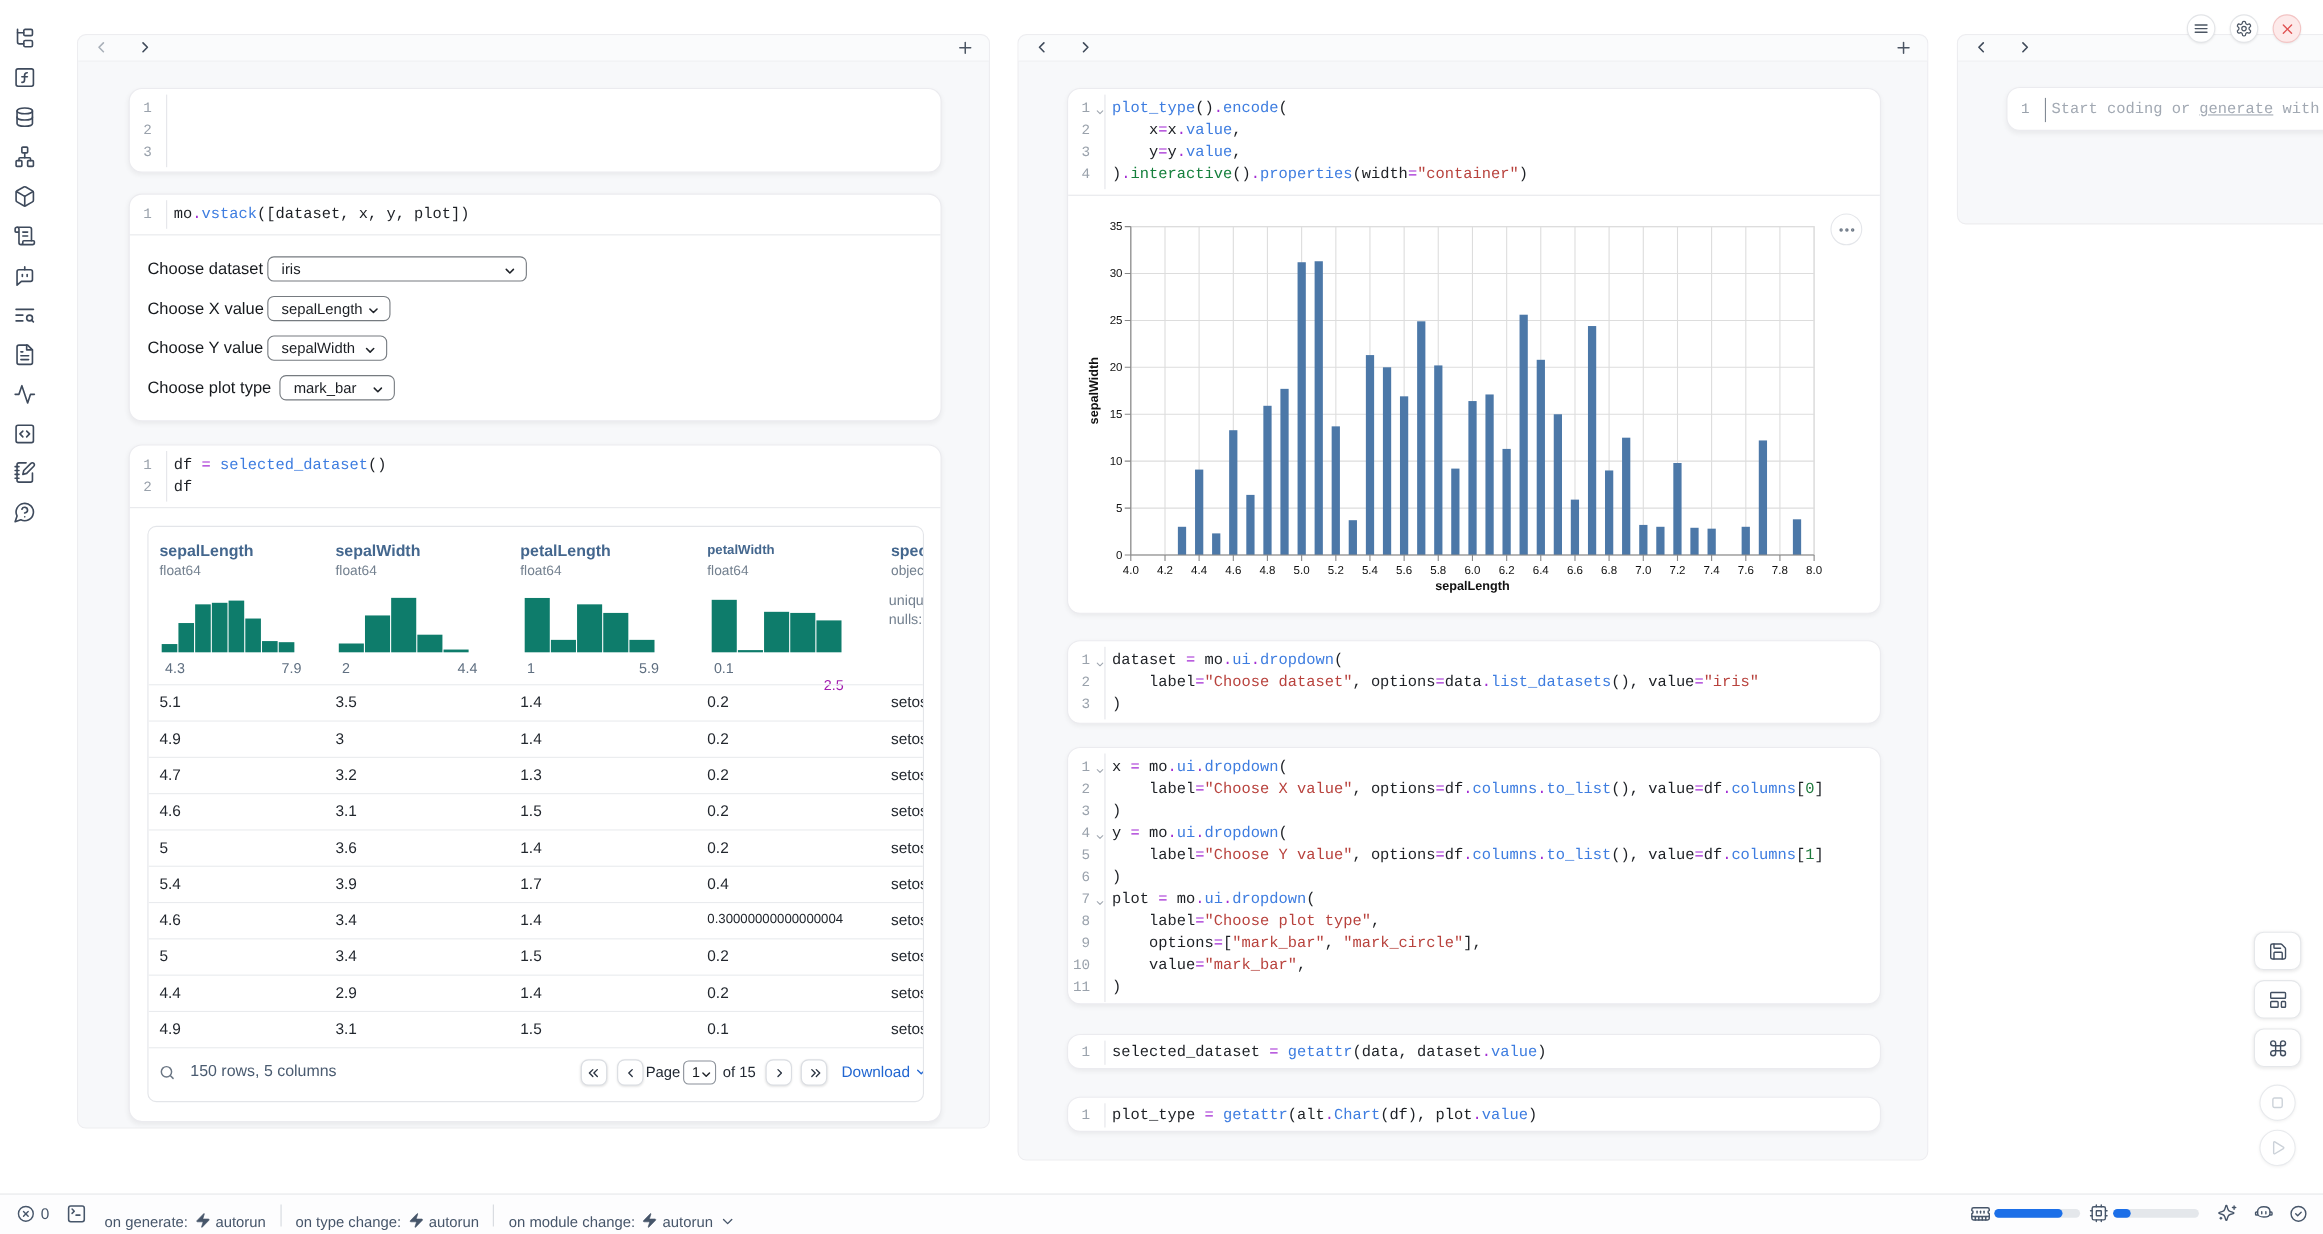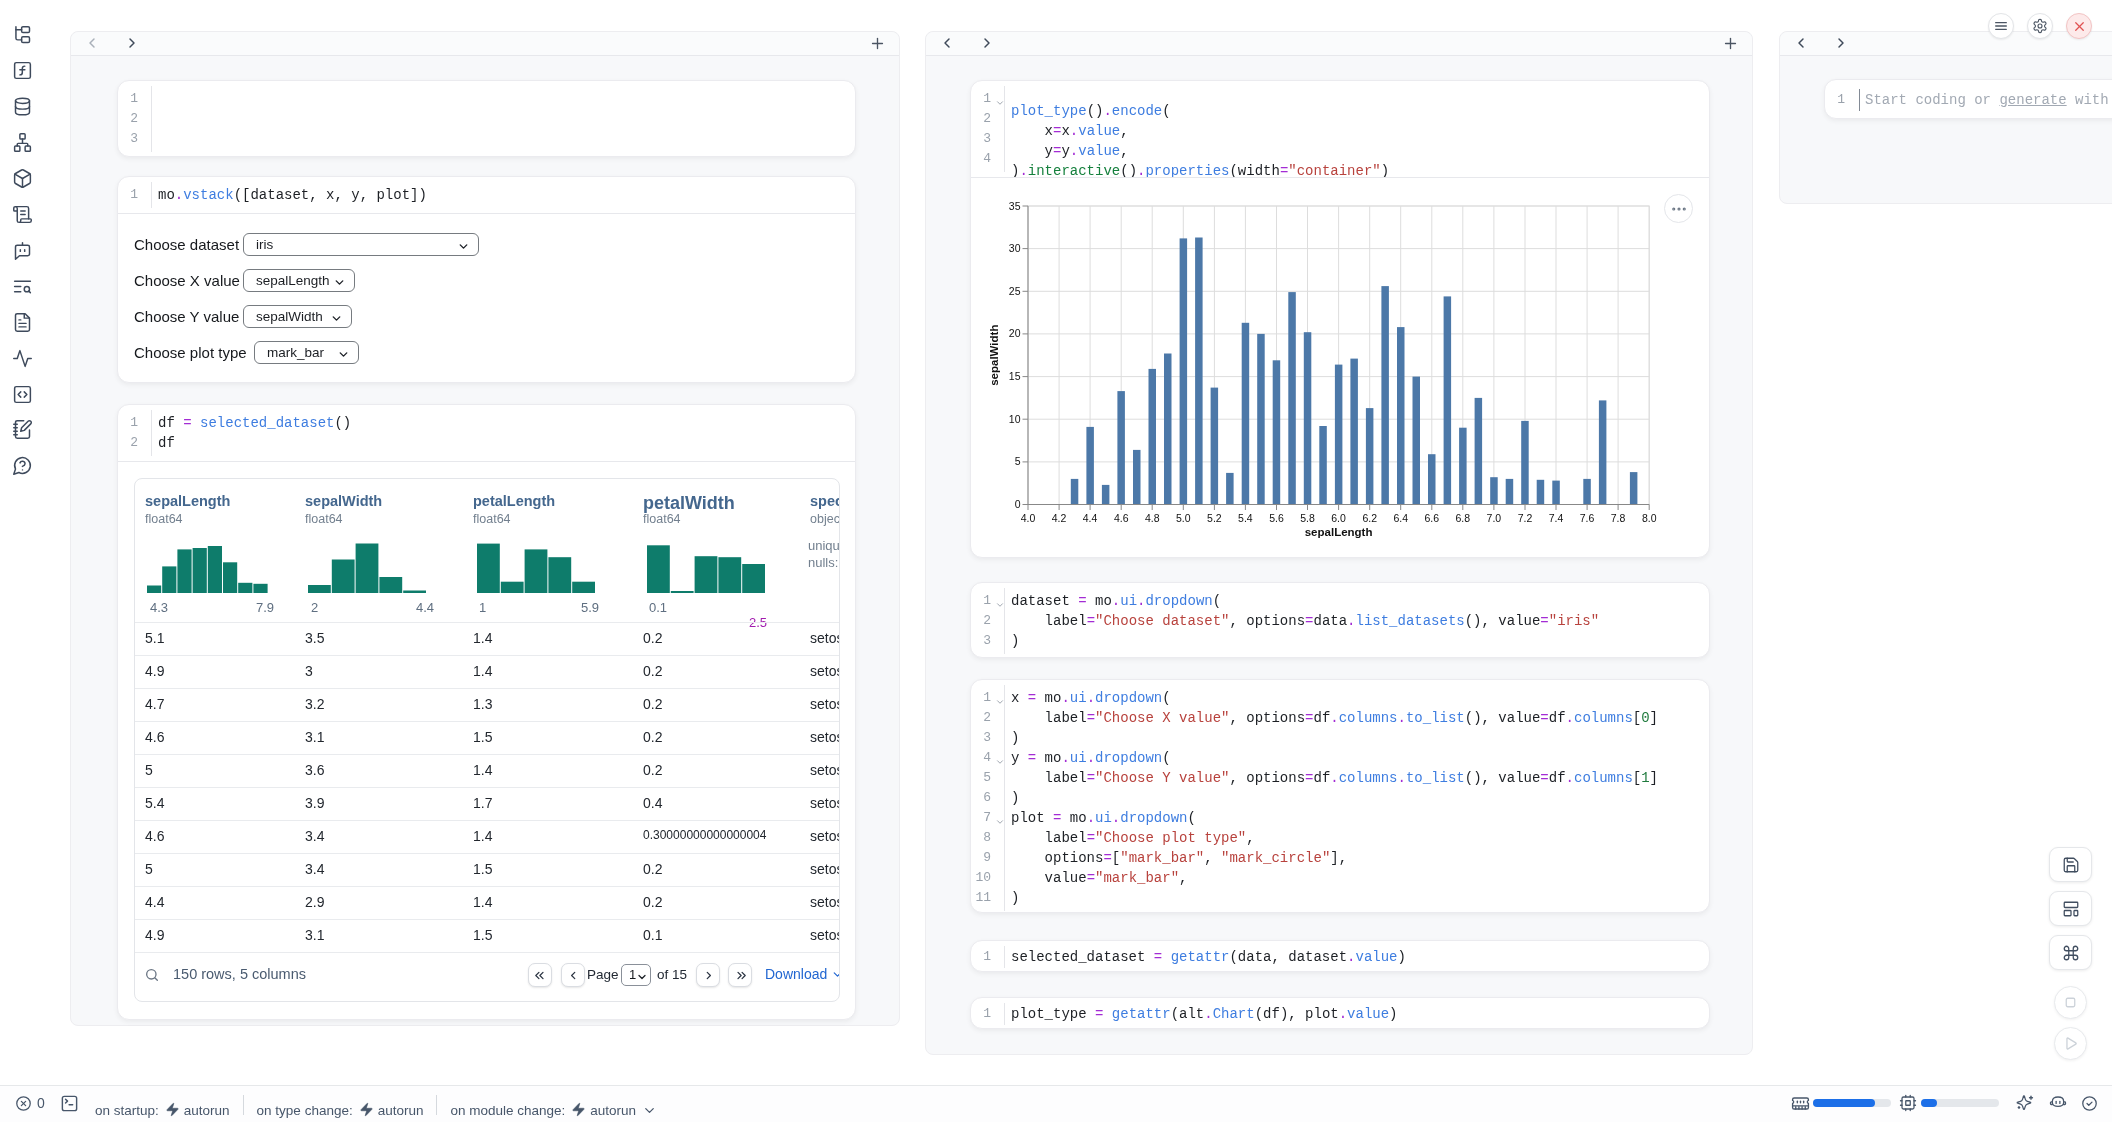--- a/index.html
+++ b/index.html
@@ -166,21 +166,21 @@
 df</pre>
     </div>
     <div style="position:absolute;left:0;right:0;top:56px;border-top:1px solid #e7e8ec"></div>
     <div style="position:absolute;left:16px;top:73px;width:704px;height:522px;background:#fff;border:1px solid #e3e5e9;border-radius:8px;overflow:hidden;font-family:'Liberation Sans',sans-serif">
       <div style="position:absolute;left:10px;top:14px;font-weight:bold;font-size:14.5px;color:#44678e">sepalLength</div>
       <div style="position:absolute;left:10px;top:33px;font-size:12.5px;color:#73808f">float64</div>
       <div style="position:absolute;left:170px;top:14px;font-weight:bold;font-size:14.5px;color:#44678e">sepalWidth</div>
       <div style="position:absolute;left:170px;top:33px;font-size:12.5px;color:#73808f">float64</div>
       <div style="position:absolute;left:338px;top:14px;font-weight:bold;font-size:14.5px;color:#44678e">petalLength</div>
       <div style="position:absolute;left:338px;top:33px;font-size:12.5px;color:#73808f">float64</div>
-      <div style="position:absolute;left:508px;top:14px;font-weight:bold;font-size:18px;color:#44678e">petalWidth</div>
+      <div style="position:absolute;left:508px;top:14px;font-weight:bold;font-size:12px;color:#44678e">petalWidth</div>
       <div style="position:absolute;left:508px;top:33px;font-size:12.5px;color:#73808f">float64</div>
       <div style="position:absolute;left:675px;top:14px;font-weight:bold;font-size:14.5px;color:#44678e">species</div>
       <div style="position:absolute;left:675px;top:33px;font-size:12.5px;color:#73808f">object</div>
       <div style="position:absolute;left:673px;top:59px;font-size:13px;color:#73808f;line-height:16.5px;white-space:nowrap">unique values: 3<br>nulls: 0</div>
       <svg width="704" height="56" viewBox="0 0 704 56" style="position:absolute;left:0;top:59px" class="">
         <rect x="12.0" y="47.5" width="14.2" height="7.5" fill="#0e7c6b"></rect>
         <rect x="27.2" y="28.4" width="14.2" height="26.6" fill="#0e7c6b"></rect>
         <rect x="42.4" y="11.4" width="14.2" height="43.6" fill="#0e7c6b"></rect>
         <rect x="57.6" y="10.0" width="14.2" height="45.0" fill="#0e7c6b"></rect>
         <rect x="72.8" y="8.0" width="14.2" height="47.0" fill="#0e7c6b"></rect>
@@ -312,21 +312,21 @@
 <div class="cell" style="left:970px;top:80px;width:740px;height:478px">
     <div style="position:relative;height:96px">
       <pre class="lnum" style="top:8px">1
 2
 3
 4</pre>
       <div style="position:absolute;left:33px;top:5px;bottom:5px;border-left:1px solid #e4e5e9"></div>
       <span style="position:absolute;left:24px;top:13px"><svg width="10" height="10" viewBox="0 0 24 24" fill="none" stroke="#a0a7b0" stroke-width="2.4" stroke-linecap="round" stroke-linejoin="round">
           <path d="m6 9 6 6 6-6"></path>
         </svg></span>
-      <pre class="code" style="top:20px"><span style="color:#3e7de0">plot_type</span>()<span style="color:#a32cd4">.</span><span style="color:#3e7de0">encode</span>(
+      <pre class="code" style="top:8px"><span style="color:#3e7de0">plot_type</span>()<span style="color:#a32cd4">.</span><span style="color:#3e7de0">encode</span>(
     x<span style="color:#a32cd4">=</span>x<span style="color:#a32cd4">.</span><span style="color:#3e7de0">value</span>,
     y<span style="color:#a32cd4">=</span>y<span style="color:#a32cd4">.</span><span style="color:#3e7de0">value</span>,
 )<span style="color:#a32cd4">.</span><span style="color:#15803d">interactive</span>()<span style="color:#a32cd4">.</span><span style="color:#3e7de0">properties</span>(width<span style="color:#a32cd4">=</span><span style="color:#b8423d">"container"</span>)</pre>
     </div>
     <div style="position:absolute;left:0;right:0;top:96px;border-top:1px solid #e7e8ec"></div>
     <div style="position:absolute;left:0;top:96px;width:740px;height:384px">
       <svg width="740" height="384" viewBox="0 0 740 384" style="position:absolute;left:0;top:0" class="">
         <line x1="57.0" y1="29.0" x2="57.0" y2="327.5" stroke="#ddd" stroke-width="1"></line>
         <line x1="88.1" y1="29.0" x2="88.1" y2="327.5" stroke="#ddd" stroke-width="1"></line>
         <line x1="119.1" y1="29.0" x2="119.1" y2="327.5" stroke="#ddd" stroke-width="1"></line>
@@ -588,21 +588,21 @@
       <circle cx="12" cy="12" r="9.5"></circle>
       <path d="m15 9-6 6"></path>
       <path d="m9 9 6 6"></path>
     </svg></div>
 <div style="position:absolute;left:37px;top:1095px;font-size:14px;color:#47566a">0</div>
 <div style="position:absolute;left:60px;top:1094px"><svg width="19" height="19" viewBox="0 0 24 24" fill="none" stroke="#47566a" stroke-width="1.8" stroke-linecap="round" stroke-linejoin="round" style="">
       <rect x="3" y="3" width="18" height="18" rx="2.5"></rect>
       <path d="M7 11.5 9.5 9 7 6.5"></path>
       <path d="M11.5 13.5H16"></path>
     </svg></div>
-<div style="position:absolute;left:95px;top:1095px;font-size:13.5px;color:#47566a;white-space:nowrap"><span style="white-space:nowrap">on startup:</span><span style="display:inline-block;margin:0 4px 0 6px;vertical-align:-2px"><svg width="15" height="15" viewBox="0 0 24 24" fill="#47566a" stroke="#47566a" stroke-width="1" stroke-linejoin="round">
+<div style="position:absolute;left:95px;top:1095px;font-size:13.5px;color:#47566a;white-space:nowrap"><span style="white-space:nowrap">on generate:</span><span style="display:inline-block;margin:0 4px 0 6px;vertical-align:-2px"><svg width="15" height="15" viewBox="0 0 24 24" fill="#47566a" stroke="#47566a" stroke-width="1" stroke-linejoin="round">
         <path d="M4 14a1 1 0 0 1-.78-1.63l9.9-10.2a.5.5 0 0 1 .86.46l-1.92 6.02A1 1 0 0 0 13 10h7a1 1 0 0 1 .78 1.63l-9.9 10.2a.5.5 0 0 1-.86-.46l1.92-6.02A1 1 0 0 0 11 14z"></path>
       </svg></span><span>autorun</span><span style="display:inline-block;width:1px;height:20px;background:#d5d9de;margin:0 13px"></span><span style="white-space:nowrap">on type change:</span><span style="display:inline-block;margin:0 4px 0 6px;vertical-align:-2px"><svg width="15" height="15" viewBox="0 0 24 24" fill="#47566a" stroke="#47566a" stroke-width="1" stroke-linejoin="round">
         <path d="M4 14a1 1 0 0 1-.78-1.63l9.9-10.2a.5.5 0 0 1 .86.46l-1.92 6.02A1 1 0 0 0 13 10h7a1 1 0 0 1 .78 1.63l-9.9 10.2a.5.5 0 0 1-.86-.46l1.92-6.02A1 1 0 0 0 11 14z"></path>
       </svg></span><span>autorun</span><span style="display:inline-block;width:1px;height:20px;background:#d5d9de;margin:0 13px"></span><span style="white-space:nowrap">on module change:</span><span style="display:inline-block;margin:0 4px 0 6px;vertical-align:-2px"><svg width="15" height="15" viewBox="0 0 24 24" fill="#47566a" stroke="#47566a" stroke-width="1" stroke-linejoin="round">
         <path d="M4 14a1 1 0 0 1-.78-1.63l9.9-10.2a.5.5 0 0 1 .86.46l-1.92 6.02A1 1 0 0 0 13 10h7a1 1 0 0 1 .78 1.63l-9.9 10.2a.5.5 0 0 1-.86-.46l1.92-6.02A1 1 0 0 0 11 14z"></path>
       </svg></span><span>autorun</span><span style="display:inline-block;margin-left:6px;vertical-align:-3px"><svg width="15" height="15" viewBox="0 0 24 24" fill="none" stroke="#47566a" stroke-width="2" stroke-linecap="round" stroke-linejoin="round" style="">
         <path d="m6 9 6 6 6-6"></path>
       </svg></span></div>
 <div style="position:absolute;left:1791px;top:1094px"><svg width="19" height="19" viewBox="0 0 24 24" fill="none" stroke="#47566a" stroke-width="1.7" stroke-linecap="round" stroke-linejoin="round" style="">
       <path d="M6 19v-3"></path>

